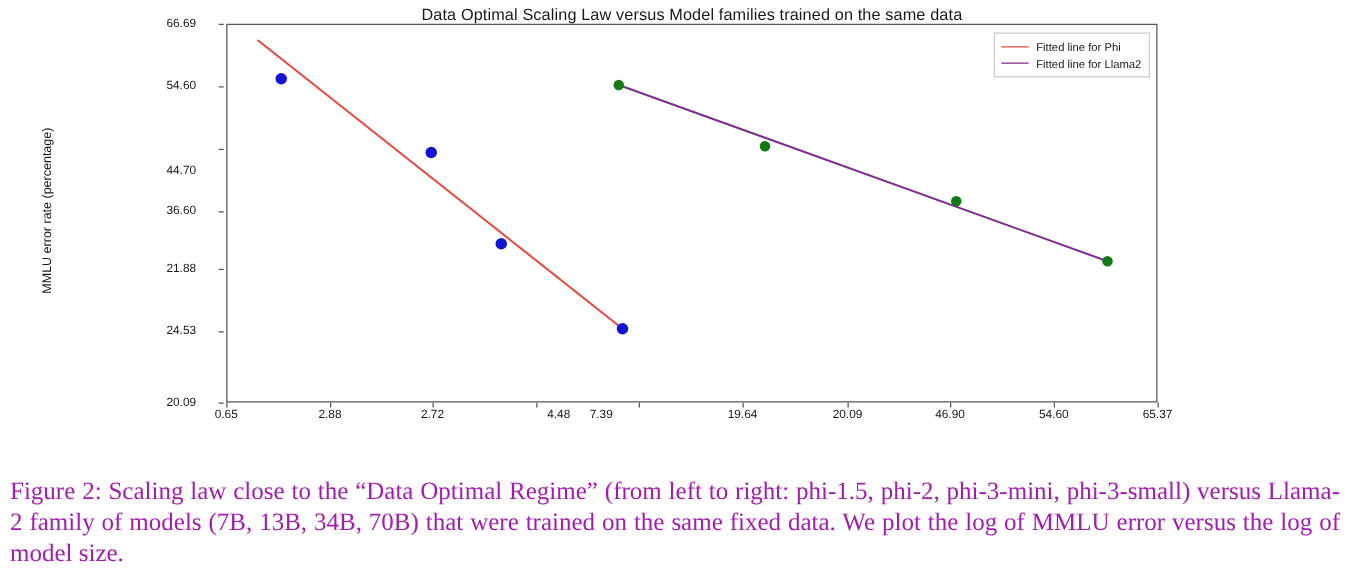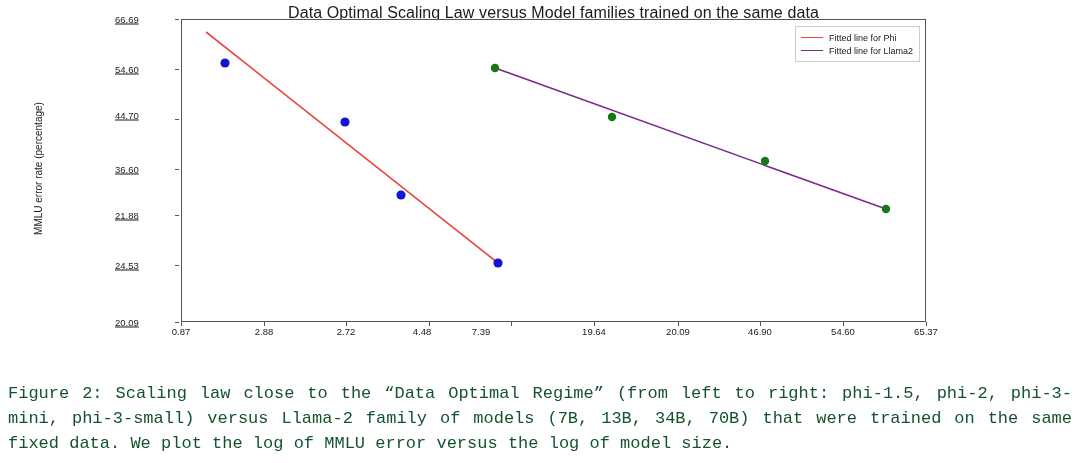--- a/index.html
+++ b/index.html
@@ -29,21 +29,21 @@
     width: 1080px;
     height: 370px;
   }
 
   #chart-title {
     position: absolute;
     left: 181px;
     top: 4px;
     width: 745px;
     text-align: center;
-    font-size: 16px;
+    font-size: 13px;
     color: #1a1a1a;
     letter-spacing: 0.1px;
     white-space: nowrap;
   }
 
   
   #plot-frame {
     position: absolute;
     left: 181px;
     top: 19px;
@@ -61,26 +61,25 @@
     width: 745px;
     height: 303px;
     display: block;
   }
 
   
   .ytick {
     position: absolute;
     right: 0;
     width: 60px;
-    text-align: left;
+    text-align: center;
     font-size: 9.5px;
     color: #1a1a1a;
     transform: translateY(-50%);
     white-space: nowrap;
-    text-decoration: underline;
   }
   #ytick-wrap {
     position: absolute;
     left: 113px;
     top: 0;
     width: 62px;
     height: 370px;
   }
   .ytickmark {
     position: absolute;
@@ -158,40 +157,40 @@
     color: #1a1a1a;
     white-space: nowrap;
   }
 
   
   #caption {
     position: absolute;
     left: 8px;
     top: 381px;
     width: 1064px;
-    font-family: Liberation Mono, monospace;
-    font-size: 17px;
+    font-family: Liberation Serif, serif;
+    font-size: 20px;
     line-height: 25px;
-    color: #14532d;
+    color: #a21caf;
     text-align: justify;
   }
 </style>
 </head>
 <body>
 
 <div id="page">
 
   <div id="figure">
 
     <div id="chart-title">Data Optimal Scaling Law versus Model families trained on the same data</div>
 
     <div id="ytick-wrap">
       <div class="ytick" style="top:19px">66.69</div>
       <div class="ytick" style="top:69px">54.60</div>
-      <div class="ytick" style="top:115px">44.70</div>
+      <div class="ytick" style="top:137px">44.70</div>
       <div class="ytick" style="top:169px">36.60</div>
       <div class="ytick" style="top:215px">21.88</div>
       <div class="ytick" style="top:265px">24.53</div>
       <div class="ytick" style="top:322px">20.09</div>
     </div>
     <div class="ytickmark" style="top:19px"></div>
     <div class="ytickmark" style="top:69px"></div>
     <div class="ytickmark" style="top:119px"></div>
     <div class="ytickmark" style="top:169px"></div>
     <div class="ytickmark" style="top:215px"></div>
@@ -238,24 +237,24 @@
     <div class="xtickmark" style="left:264px"></div>
     <div class="xtickmark" style="left:346px"></div>
     <div class="xtickmark" style="left:429px"></div>
     <div class="xtickmark" style="left:511px"></div>
     <div class="xtickmark" style="left:594px"></div>
     <div class="xtickmark" style="left:678px"></div>
     <div class="xtickmark" style="left:760px"></div>
     <div class="xtickmark" style="left:843px"></div>
     <div class="xtickmark" style="left:926px"></div>
 
-    <div class="xtick" style="left:181px">0.87</div>
+    <div class="xtick" style="left:181px">0.65</div>
     <div class="xtick" style="left:264px">2.88</div>
     <div class="xtick" style="left:346px">2.72</div>
-    <div class="xtick" style="left:422px">4.48</div>
+    <div class="xtick" style="left:447px">4.48</div>
     <div class="xtick" style="left:481px">7.39</div>
     <div class="xtick" style="left:594px">19.64</div>
     <div class="xtick" style="left:678px">20.09</div>
     <div class="xtick" style="left:760px">46.90</div>
     <div class="xtick" style="left:843px">54.60</div>
     <div class="xtick" style="left:926px">65.37</div>
 
 
   </div>
 

